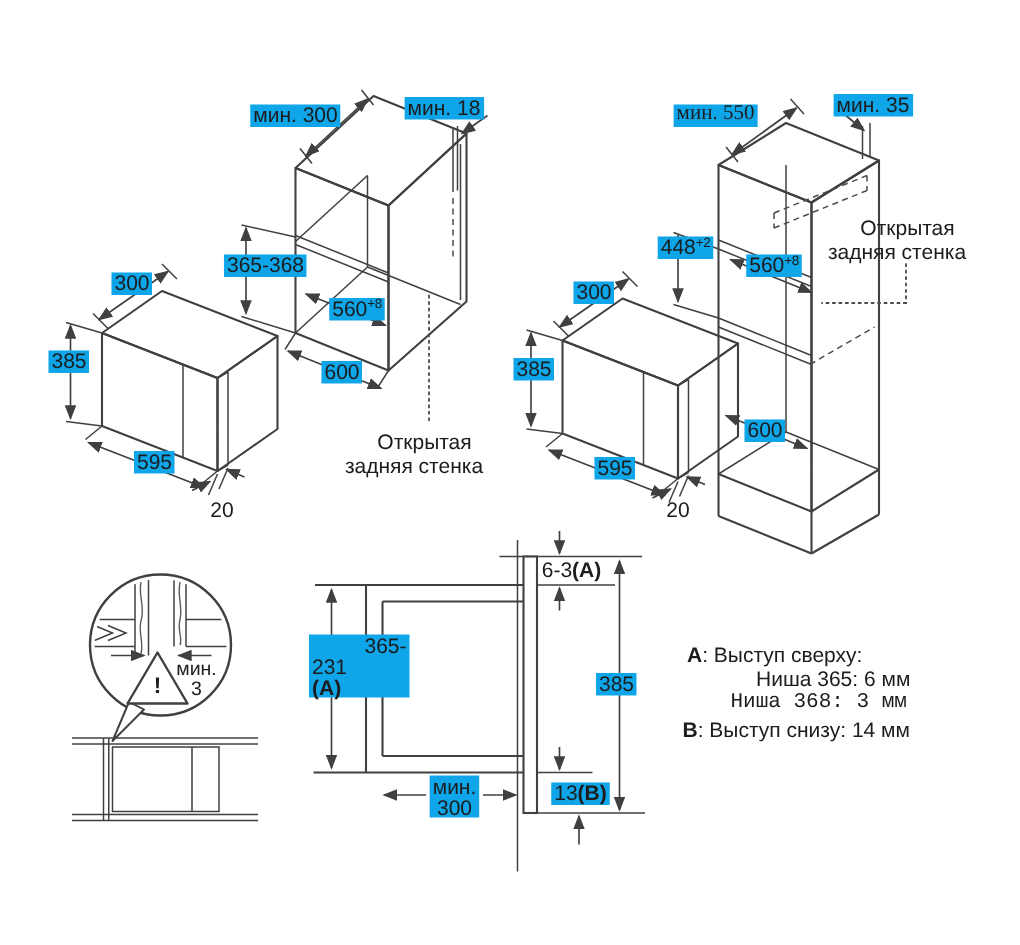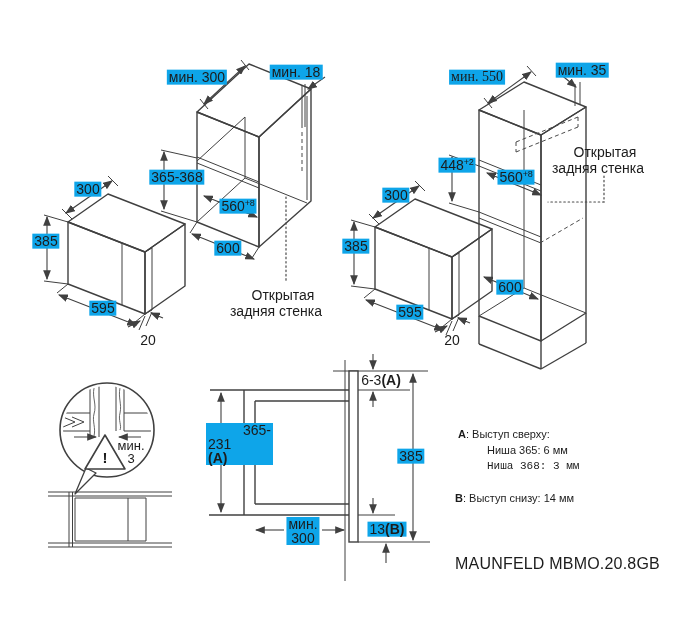--- a/index.html
+++ b/index.html
@@ -13,21 +13,21 @@
   .dash{stroke:#4a4a4a;stroke-width:1;stroke-dasharray:4,3;fill:none;}
   .dot{stroke:#4a4a4a;stroke-width:1.2;stroke-dasharray:1.5,2.8;stroke-linecap:round;fill:none;}
   .grain{stroke:#555;stroke-width:0.9;fill:none;}
   .wfill{fill:#fff;}
   .lbl{position:absolute;font-size:14px;line-height:1.05;white-space:nowrap;
        transform:translate(-50%,-50%);text-align:center;}
   .bg{background:#0ea5e9;padding:0 2px;}
   .tl{transform:none;text-align:left;}
   .sup{font-size:9px;vertical-align:5px;letter-spacing:-0.3px;}
   .small{font-size:13px;line-height:1.0;}
-  .note{position:absolute;font-size:11px;white-space:nowrap;}
+  .note{position:absolute;font-size:14px;white-space:nowrap;}
   .model{position:absolute;font-size:16px;letter-spacing:0.2px;white-space:nowrap;}
   .warn{font-size:15px;font-weight:bold;}
   b{font-weight:bold;}
 </style>
 </head>
 <body>
 
 <div id="canvas">
 
 <svg width="680" height="630" viewBox="0 0 680 630">
@@ -242,19 +242,18 @@
     </span>
 <span class="lbl" style="left:381px;top:380px;"><span>6-3</span><b>(A)</b></span>
 <span class="lbl bg" style="left:411px;top:456px;">385</span>
 <span class="lbl bg" style="left:303px;top:531px;line-height:14px;">
       <span style="display:block;">мин.</span>
       <span style="display:block;">300</span>
     </span>
 <span class="lbl bg" style="left:387px;top:529px;"><span>13</span><b>(B)</b></span>
 
 <span class="note" style="left:458px;top:428px;"><b>A</b><span>: Выступ сверху:</span></span>
-<span class="note" style="left:487px;top:444px;">Ниша 365: 6 мм</span>
+<span class="note" style="left:504px;top:444px;">Ниша 365: 6 мм</span>
 <span class="note" style="left:487px;top:460px;font-family:Liberation Mono, monospace;">Ниша 368: 3 мм</span>
-<span class="note" style="left:455px;top:492px;text-align:center;"><b>B</b><span>: Выступ снизу: 14 мм</span></span>
-
-<span class="model" style="left:455px;top:555px;">MAUNFELD MBMO.20.8GB</span>
+<span class="note" style="left:455px;top:478px;text-align:center;"><b>B</b><span>: Выступ снизу: 14 мм</span></span>
+
 
 </div>
 
 </body></html>

